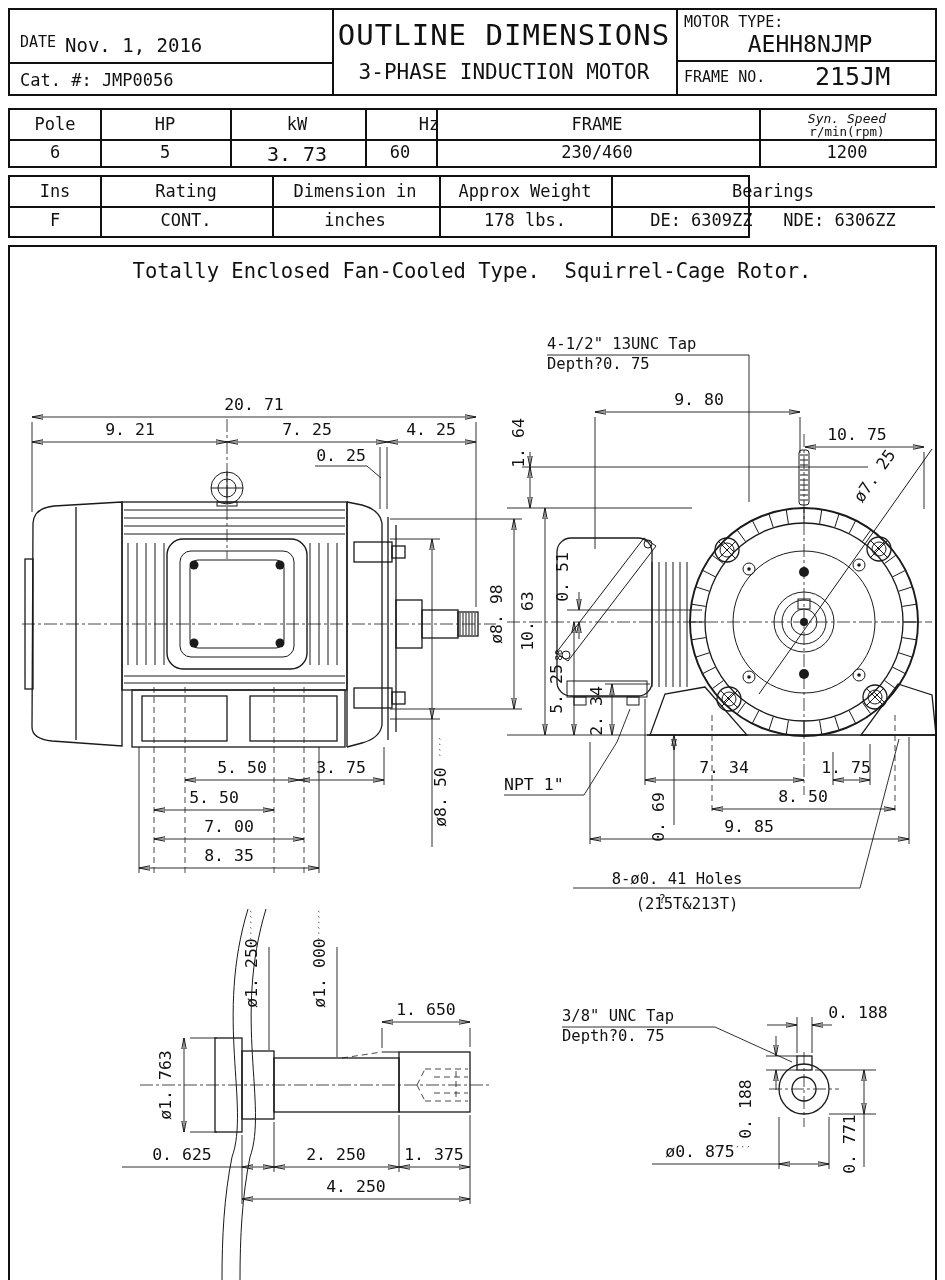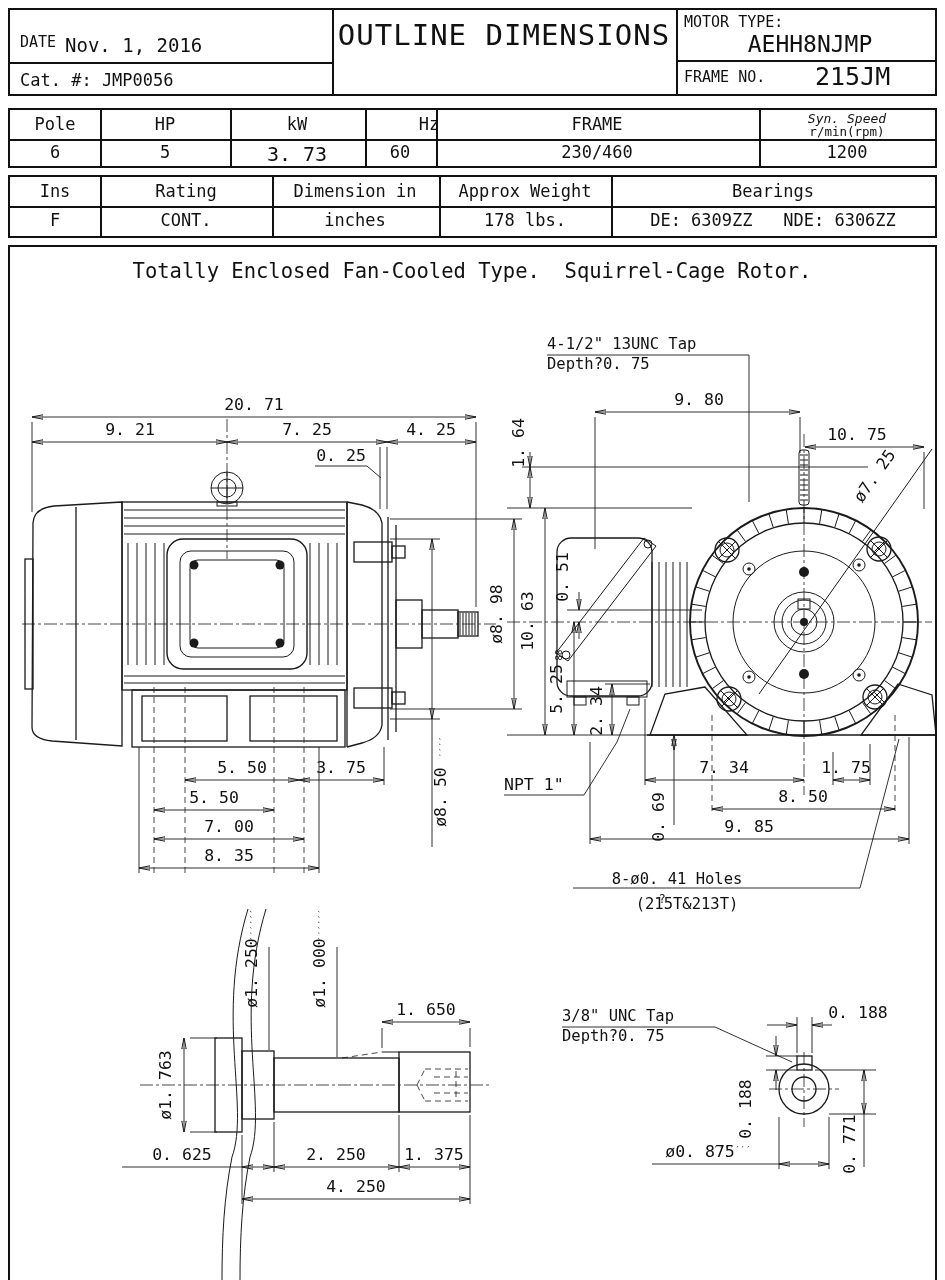--- a/index.html
+++ b/index.html
@@ -33,20 +33,21 @@
 
   <div class="box" style="left:8px;top:8px;width:929px;height:88px;">
     <div class="vl" style="left:322px;top:0;height:84px;"></div>
     <div class="vl" style="left:666px;top:0;height:84px;"></div>
     <div class="hl" style="left:0;top:52px;width:322px;"></div>
     <div class="hl" style="left:666px;top:50px;width:259px;"></div>
     <div class="abs" style="left:10px;top:3px;font-size:15px;margin-top:20px;">DATE</div>
     <div class="abs" style="left:55px;top:24px;font-size:19px;">Nov. 1, 2016</div>
     <div class="abs" style="left:10px;top:60px;font-size:17px;">Cat. #: JMP0056</div>
     <div class="abs ctr" style="left:494px;top:8px;font-size:29px;letter-spacing:1px;">OUTLINE DIMENSIONS</div>
+    <div class="abs ctr" style="left:494px;top:50px;font-size:21px;">3-PHASE INDUCTION MOTOR</div>
     <div class="abs" style="left:674px;top:3px;font-size:15px;">MOTOR TYPE:</div>
     <div class="abs ctr" style="left:800px;top:21px;font-size:23px;">AEHH8NJMP</div>
     <div class="abs" style="left:674px;top:58px;font-size:15px;">FRAME NO.</div>
     <div class="abs" style="left:805px;top:52px;font-size:25px;">215JM</div>
   </div>
 
   <div class="box" style="left:8px;top:108px;width:929px;height:60px;">
     <div class="hl" style="left:0;top:29px;width:925px;"></div>
     <div class="vl" style="left:90px;top:0;height:56px;"></div>
     <div class="vl" style="left:220px;top:0;height:56px;"></div>
@@ -61,21 +62,21 @@
     <div class="abs ctr" style="left:837px;top:1px;font-size:13px;font-style:italic;">Syn. Speed</div>
     <div class="abs ctr" style="left:837px;top:14px;font-size:12.5px;">r/min(rpm)</div>
     <div class="abs ctr" style="left:45px;top:32px;font-size:17px;">6</div>
     <div class="abs ctr" style="left:155px;top:32px;font-size:17px;">5</div>
     <div class="abs ctr" style="left:287px;top:32px;font-size:20px;">3. 73</div>
     <div class="abs ctr" style="left:390px;top:32px;font-size:17px;">60</div>
     <div class="abs ctr" style="left:587px;top:32px;font-size:17px;">230/460</div>
     <div class="abs ctr" style="left:837px;top:32px;font-size:17px;">1200</div>
   </div>
 
-  <div class="box" style="left:8px;top:175px;width:929px;height:63px;text-align:right;">
+  <div class="box" style="left:8px;top:175px;width:742px;height:63px;text-align:right;">
     <div class="hl" style="left:0;top:29px;width:925px;"></div>
     <div class="vl" style="left:90px;top:0;height:59px;"></div>
     <div class="vl" style="left:262px;top:0;height:59px;"></div>
     <div class="vl" style="left:429px;top:0;height:59px;"></div>
     <div class="vl" style="left:601px;top:0;height:59px;"></div>
     <div class="abs ctr" style="left:45px;top:4px;font-size:17px;">Ins</div>
     <div class="abs ctr" style="left:176px;top:4px;font-size:17px;">Rating</div>
     <div class="abs ctr" style="left:345px;top:4px;font-size:17px;">Dimension in</div>
     <div class="abs ctr" style="left:515px;top:4px;font-size:17px;">Approx Weight</div>
     <div class="abs ctr" style="left:763px;top:4px;font-size:17px;">Bearings</div>

